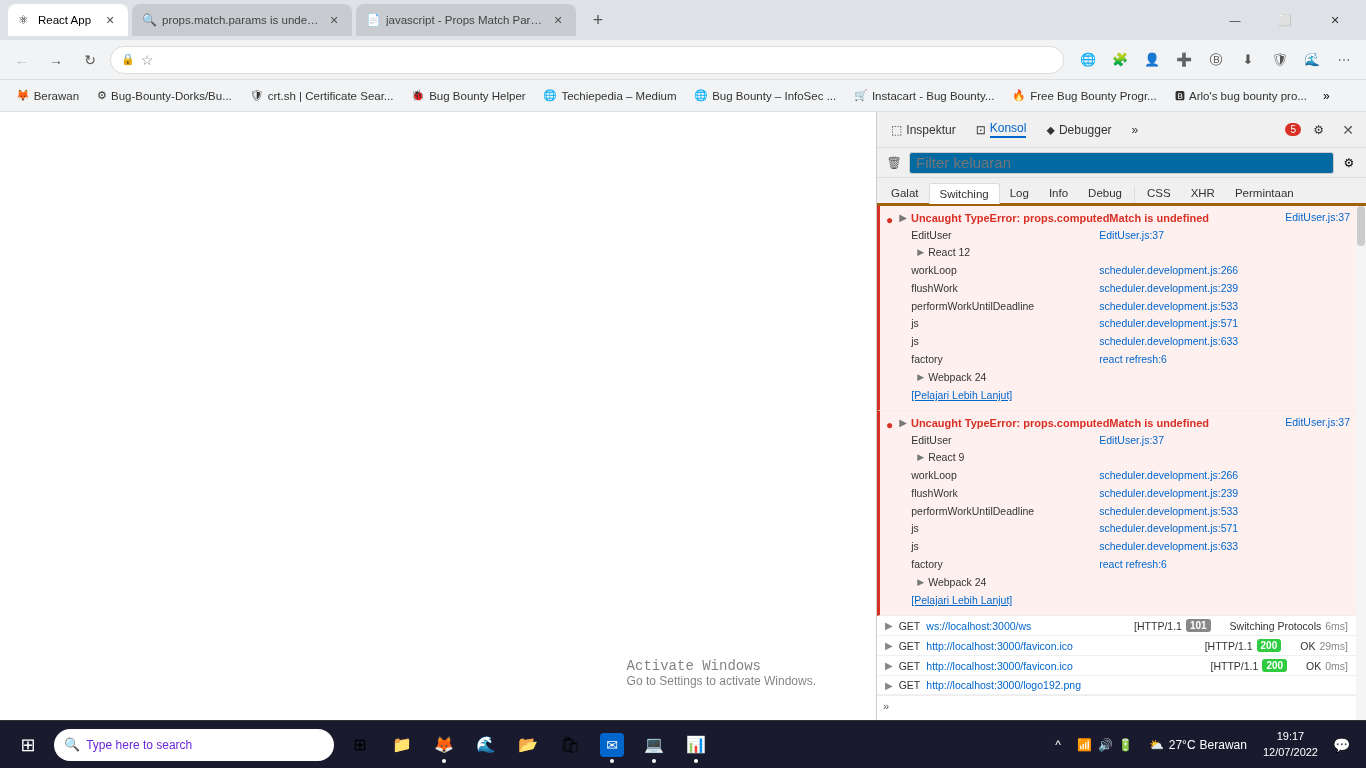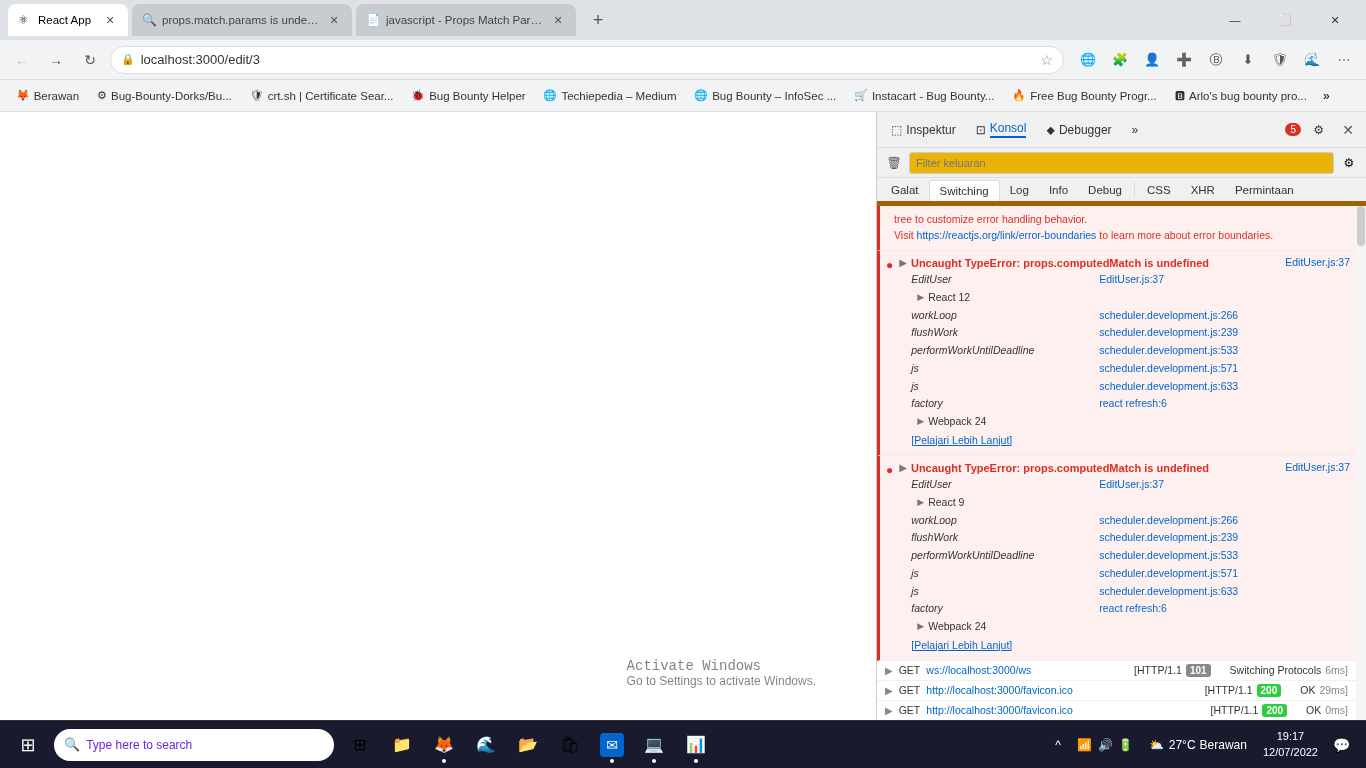--- a/index.html
+++ b/index.html
@@ -47,42 +47,42 @@
 
     
     .devtools { width: 490px; background: #fff; border-left: 1px solid #ccc; display: flex; flex-direction: column; height: 100%; }
     .devtools-toolbar { height: 36px; background: #f0f0f0; display: flex; align-items: center; padding: 0 6px; gap: 4px; border-bottom: 1px solid #ddd; }
     .dt-tool-btn { padding: 3px 8px; font-size: 12px; cursor: pointer; border-radius: 3px; display: flex; align-items: center; gap: 4px; color: #333; }
     .dt-close-btn { width: 24px; height: 24px; display: flex; align-items: center; justify-content: center; cursor: pointer; color: #555; font-size: 14px; }
     .dt-error-badge { background: #d93025; color: #fff; border-radius: 10px; padding: 1px 5px; font-size: 10px; min-width: 16px; text-align: center; }
 
     
     .console-filter-bar { height: 30px; background: #f0f0f0; display: flex; align-items: center; padding: 0 6px; gap: 4px; border-bottom: 1px solid #ddd; }
-    .filter-input { flex: 1; height: 22px; border: 1px solid #ccc; border-radius: 3px; padding: 0 6px; font-size: 11px; background: #eab308; }
+    .filter-input { flex: 1; height: 22px; border: 1px solid #ccc; border-radius: 3px; padding: 0 6px; font-size: 15px; background: #0369a1; }
     .filter-icon-btn { width: 22px; height: 22px; display: flex; align-items: center; justify-content: center; cursor: pointer; color: #555; font-size: 12px; }
     .filter-settings { width: 22px; height: 22px; display: flex; align-items: center; justify-content: center; cursor: pointer; }
 
     
-    .console-level-tabs { height: 28px; background: #f0f0f0; display: flex; align-items: center; border-bottom: 5px solid #a16207; padding: 0 4px; }
+    .console-level-tabs { height: 28px; background: #f0f0f0; display: flex; align-items: flex-end; border-bottom: 3px solid #a16207; padding: 0 4px; }
     .level-tab { padding: 4px 10px; font-size: 11.5px; cursor: pointer; color: #333; border-radius: 3px 3px 0 0; }
     .level-tab.active { background: #fff; border-top: 1px solid #ddd; border-left: 1px solid #ddd; border-right: 1px solid #ddd; margin-bottom: -1px; }
     .level-css { padding: 4px 10px; font-size: 11.5px; cursor: pointer; color: #333; }
     .level-xhr { padding: 4px 10px; font-size: 11.5px; cursor: pointer; color: #333; }
     .level-req { padding: 4px 10px; font-size: 11.5px; cursor: pointer; color: #333; }
 
     .log-entry { border-bottom: 1px solid #eee; padding: 4px 6px; display: flex; gap: 6px; align-items: flex-start; line-height: 1.5; }
     .log-entry.error { background: #fff0f0; border-left: 3px solid #d93025; }
     .log-icon { font-size: 12px; flex-shrink: 0; margin-top: 1px; }
     .log-error-icon { color: #d93025; }
     .log-content { flex: 1; overflow: hidden; }
     .log-source { color: #0066cc; font-size: 10.5px; margin-left: auto; white-space: nowrap; cursor: pointer; }
     .log-row { display: flex; align-items: flex-start; gap: 4px; }
     .error-msg { color: #d93025; font-size: 11px; font-weight: bold; }
     .stack-line { display: flex; gap: 8px; padding: 1px 12px; font-size: 10.5px; color: #444; }
-    .stack-fn { color: #333; min-width: 180px; font-style: italic; }
+    .stack-fn { color: #333; min-width: 180px; }
     .stack-loc { color: #0066cc; cursor: pointer; }
     .react-expand { display: flex; align-items: center; gap: 4px; padding: 1px 18px; cursor: pointer; color: #333; font-size: 10.5px; }
     .expand-arrow { color: #777; font-size: 9px; }
     .learn-more { color: #0066cc; padding: 2px 12px; font-size: 10.5px; cursor: pointer; display: inline-block; }
 
     .network-entry { padding: 3px 8px; font-size: 10.5px; color: #333; display: flex; align-items: center; gap: 6px; border-bottom: 1px solid #f0f0f0; }
     .net-arrow { color: #888; font-size: 10px; cursor: pointer; }
     .net-method { color: #333; }
     .net-url { color: #0066cc; cursor: pointer; }
     .net-badge { border-radius: 3px; padding: 1px 4px; font-size: 10px; color: #fff; font-weight: bold; }
@@ -148,21 +148,20 @@
       <div class="win-btn close">✕</div>
     </div>
   </div>
 
   <div class="nav-bar">
     <button class="nav-btn disabled">←</button>
     <button class="nav-btn">→</button>
     <button class="nav-btn">↻</button>
     <div class="address-bar">
       <span class="address-icon">🔒</span>
-      <span class="address-text">localhost:3000/edit/3</span>
       <span style="color:#888;font-size:14px;">☆</span>
     </div>
     <div class="nav-icons">
       <div class="nav-icon-btn">🌐</div>
       <div class="nav-icon-btn">🧩</div>
       <div class="nav-icon-btn">👤</div>
       <div class="nav-icon-btn">➕</div>
       <div class="nav-icon-btn">Ⓑ</div>
       <div class="nav-icon-btn">⬇</div>
       <div class="nav-icon-btn">🛡</div>
@@ -259,26 +258,20 @@
         <div class="level-tab">Debug</div>
         <div style="width:1px;background:#ddd;height:16px;margin:0 2px;"></div>
         <div class="level-css">CSS</div>
         <div class="level-xhr">XHR</div>
         <div class="level-req">Permintaan</div>
       </div>
 
       <div class="devtools-scroll-area">
         <div class="console-scroll">
 
-          <div class="log-entry" style="background:#fff0f0;border-left:3px solid #d93025;flex-direction:column;">
-            <div class="console-red-text">
-              tree to customize error handling behavior.<br>
-              Visit <a href="#">https://reactjs.org/link/error-boundaries</a> to learn more about error boundaries.
-            </div>
-          </div>
 
           <div class="log-entry error">
             <span class="log-icon log-error-icon">●</span>
             <div class="log-content">
               <div class="log-row">
                 <span style="color:#777;font-size:10px;cursor:pointer;">▶</span>
                 <span class="error-msg">Uncaught TypeError: props.computedMatch is undefined</span>
                 <span class="log-source">EditUser.js:37</span>
               </div>
               <div class="stack-line">

